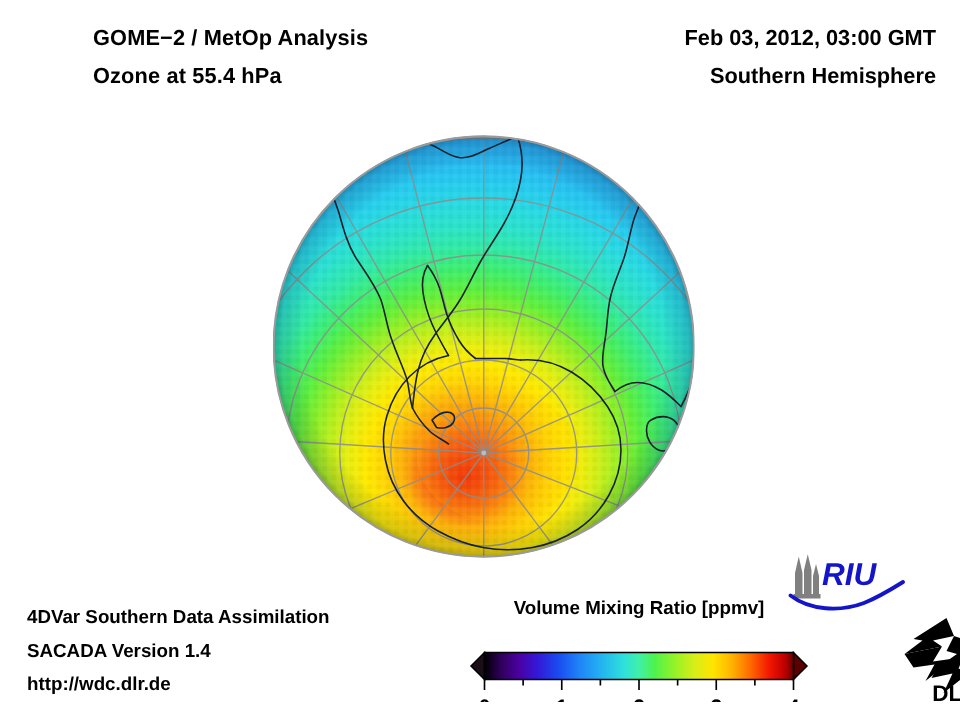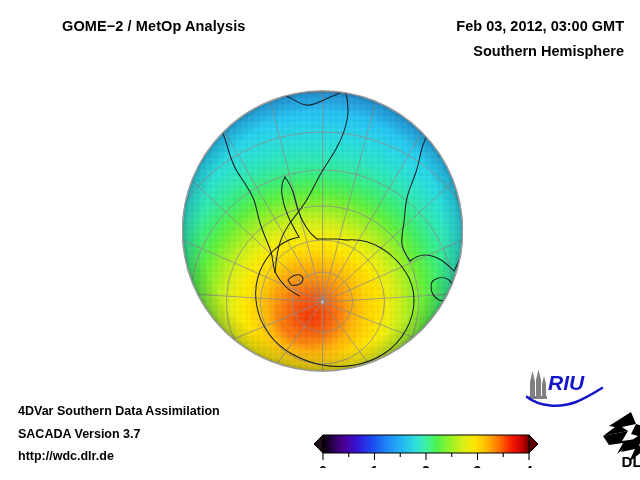--- a/index.html
+++ b/index.html
@@ -36,20 +36,21 @@
   
   #riu-logo{left:524px;top:368px;width:82px;height:40px;}
   #dlr-logo{left:595px;top:410px;width:76px;height:62px;}
   .logo-svg{display:block;width:100%;height:100%;}
 </style>
 </head>
 <body>
 
 <div class="abs" id="header-left">
   <div class="hline">GOME−2 / MetOp Analysis</div>
+  <div class="hline">Ozone at 55.4 hPa</div>
 </div>
 
 <div class="abs" id="header-right">
   <div class="hline">Feb 03, 2012, 03:00 GMT</div>
   <div class="hline">Southern Hemisphere</div>
 </div>
 
 <div class="abs" id="globe-panel">
   <svg id="globe-svg" viewBox="0 0 281 304" xmlns="http://www.w3.org/2000/svg">
     <defs>
@@ -178,25 +179,26 @@
       <circle cx="140.5" cy="151" r="140.5" fill="url(#limbShade)"></circle>
     </g>
 
     <circle cx="140.5" cy="151" r="140.1" fill="none" stroke="#9a9a9a" stroke-width="1.4"></circle>
     <circle cx="140.5" cy="222" r="1.6" fill="#b9bcc0"></circle>
   </svg>
 </div>
 
 <div class="abs" id="footer-left">
   <div class="fline">4DVar Southern Data Assimilation</div>
-  <div class="fline">SACADA Version 3.7</div>
+  <div class="fline">SACADA Version 1.4</div>
   <div class="fline">http://wdc.dlr.de</div>
 </div>
 
 <div class="abs" id="colorbar-block">
+  <div id="colorbar-title">Volume Mixing Ratio [ppmv]</div>
   <div id="colorbar-wrap">
     <svg id="colorbar-svg" viewBox="0 0 252 48" xmlns="http://www.w3.org/2000/svg">
       <defs>
         <linearGradient id="cbGrad" x1="0" y1="0" x2="1" y2="0">
             <stop offset="0" stop-color="#000000"></stop>
             <stop offset="0.05" stop-color="#2d0057"></stop>
             <stop offset="0.11" stop-color="#4b00a0"></stop>
             <stop offset="0.17" stop-color="#3417d8"></stop>
             <stop offset="0.24" stop-color="#1a4cf0"></stop>
             <stop offset="0.31" stop-color="#1f86f7"></stop>

